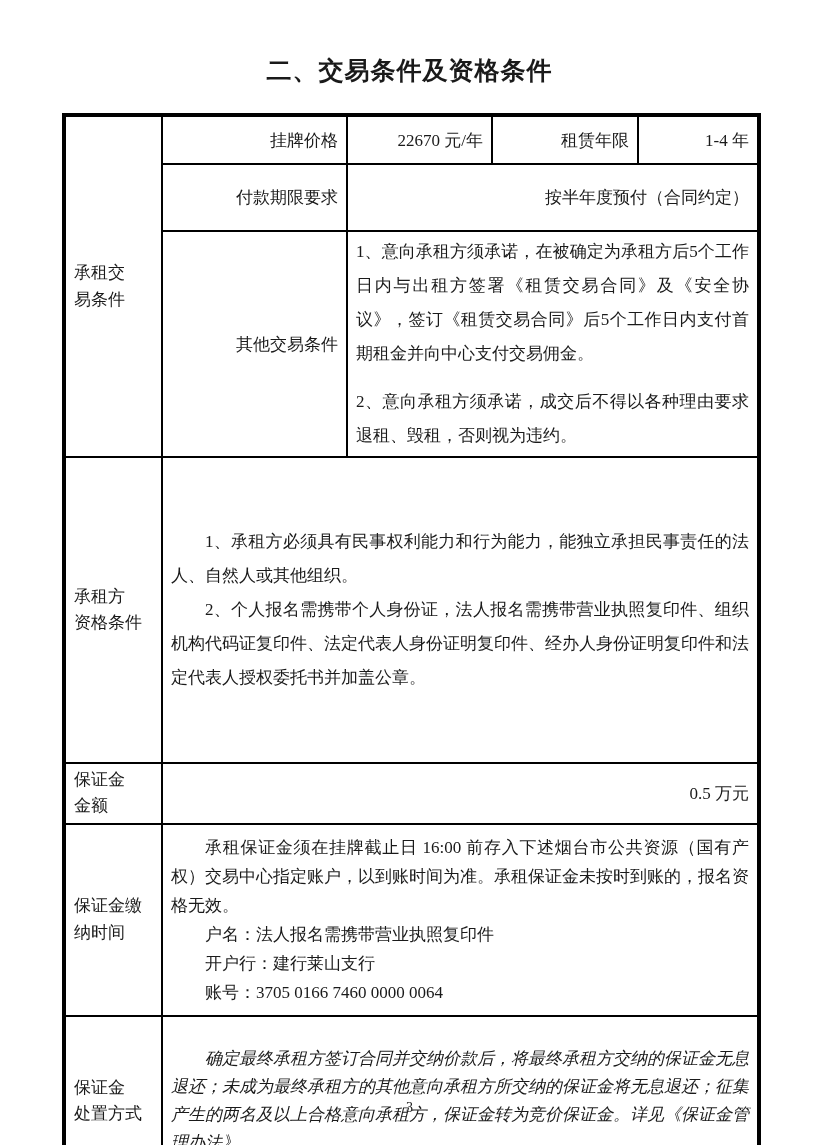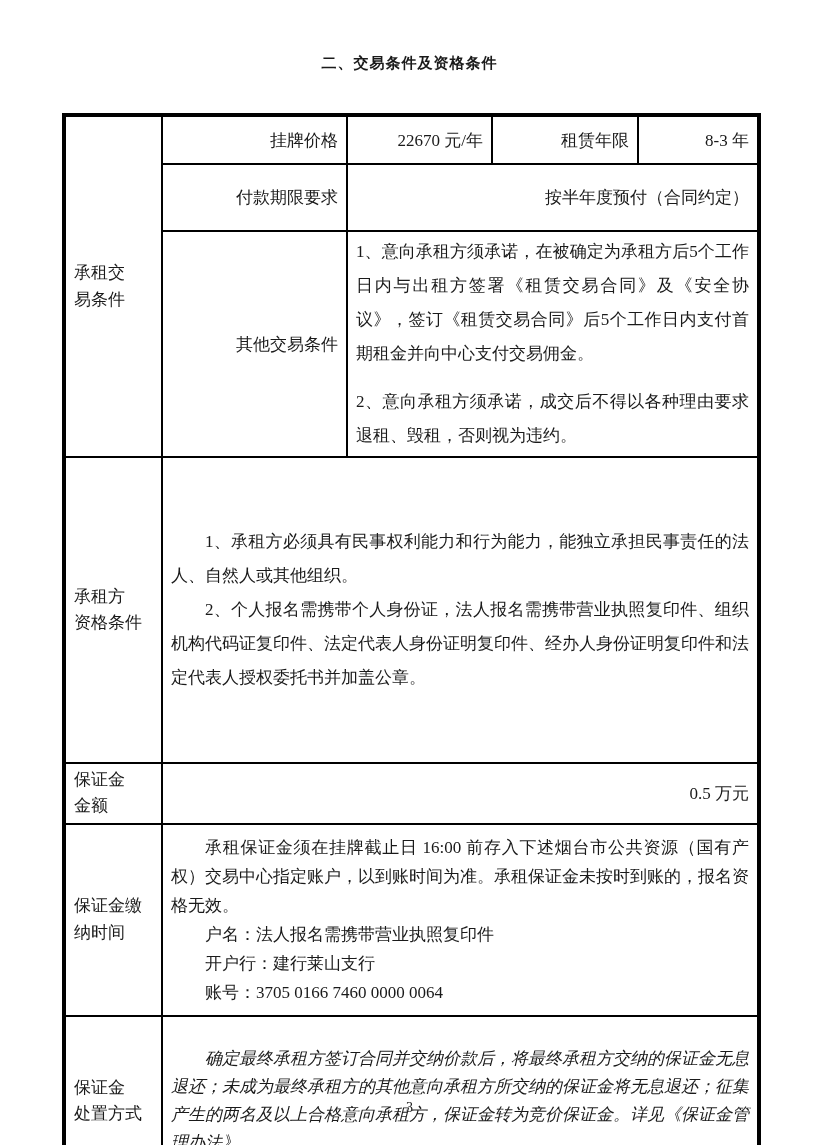--- a/index.html
+++ b/index.html
@@ -12,21 +12,21 @@
     font-family: "Liberation Serif", "DejaVu Serif", serif;
     color: #1a1a1a;
     overflow: hidden;
   }
   .title {
     position: absolute;
     top: 54px;
     left: 0;
     width: 100%;
     text-align: center;
-    font-size: 15px;
+    font-size: 25px;
     font-weight: bold;
     letter-spacing: 1px;
   }
   table.doc-table {
     position: absolute;
     left: 62px;
     top: 113px;
     width: 695px;
     border-collapse: collapse;
     table-layout: fixed;
@@ -75,21 +75,21 @@
       <col style="width:146px">
       <col style="width:121px">
     </colgroup>
     <tbody>
       <tr class="r1" style="height:49px">
         <td class="hdr" rowspan="3">承租交
 易条件</td>
         <td class="center">挂牌价格</td>
         <td class="center">22670 元/年</td>
         <td class="center">租赁年限</td>
-        <td class="center">8-3 年</td>
+        <td class="center">1-4 年</td>
       </tr>
       <tr class="r2" style="height:67px">
         <td class="center">付款期限要求</td>
         <td class="center" colspan="3">按半年度预付（合同约定）</td>
       </tr>
       <tr class="r3" style="height:163px">
         <td class="center">其他交易条件</td>
         <td class="para-cell" colspan="3">
           <p>1、意向承租方须承诺，在被确定为承租方后5个工作日内与出租方签署《租赁交易合同》及《安全协议》，签订《租赁交易合同》后5个工作日内支付首期租金并向中心支付交易佣金。</p>
           <p class="gap-before">2、意向承租方须承诺，成交后不得以各种理由要求退租、毁租，否则视为违约。</p>

